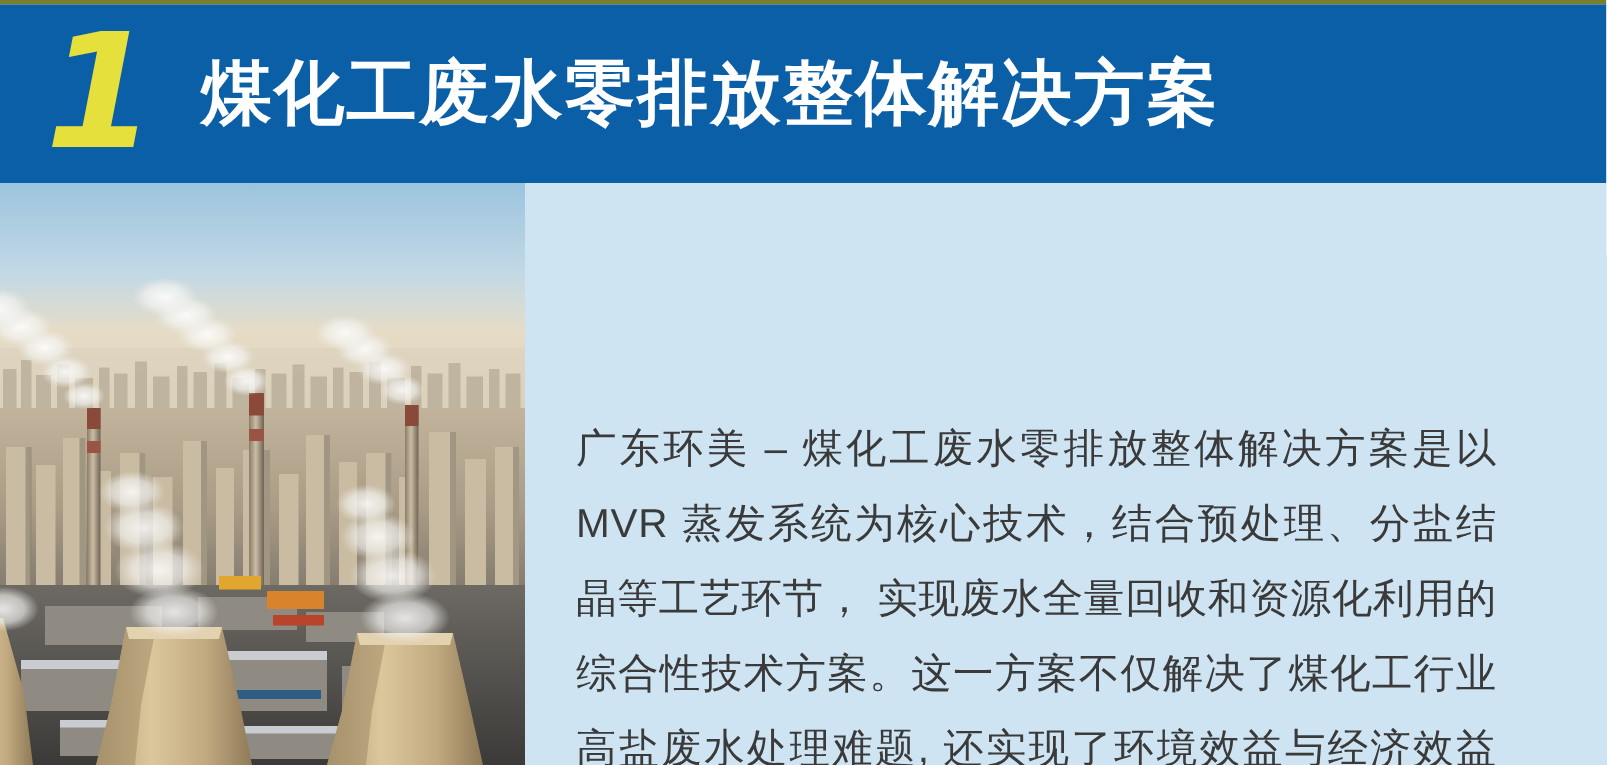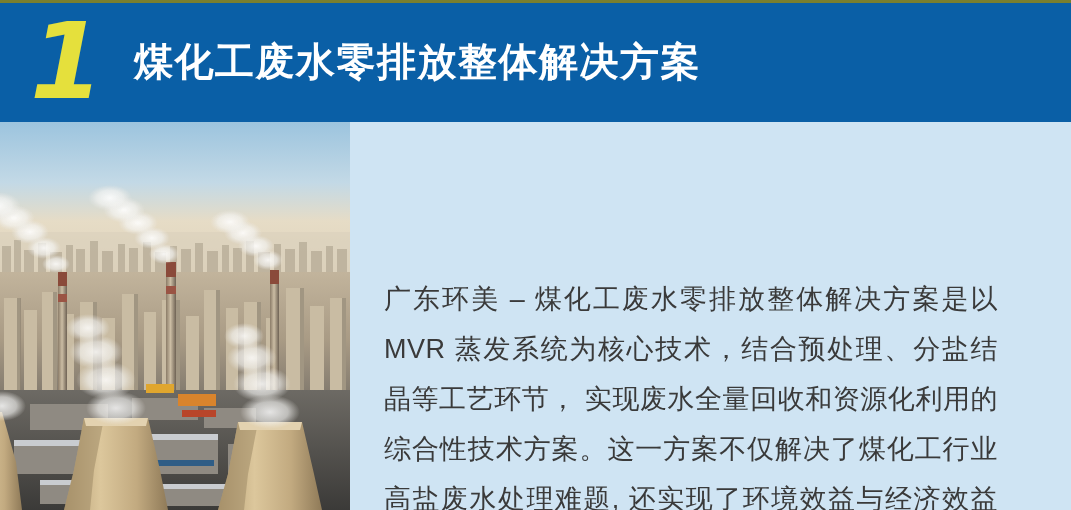--- a/index.html
+++ b/index.html
@@ -68,21 +68,21 @@
     color: #e5e03c;
     letter-spacing: -2px;
     text-align: center;
     overflow: hidden;
   }
   .header-title {
     margin-left: 32px;
     color: #ffffff;
     font-family: "DejaVu Sans", "Liberation Sans", sans-serif;
     font-weight: bold;
-    font-size: 39px;
+    font-size: 47px;
     letter-spacing: 1.5px;
     line-height: 1.1;
     white-space: nowrap;
   }
 
   
   .body-area {
     position: absolute;
     left: 0;
     top: 122px;

